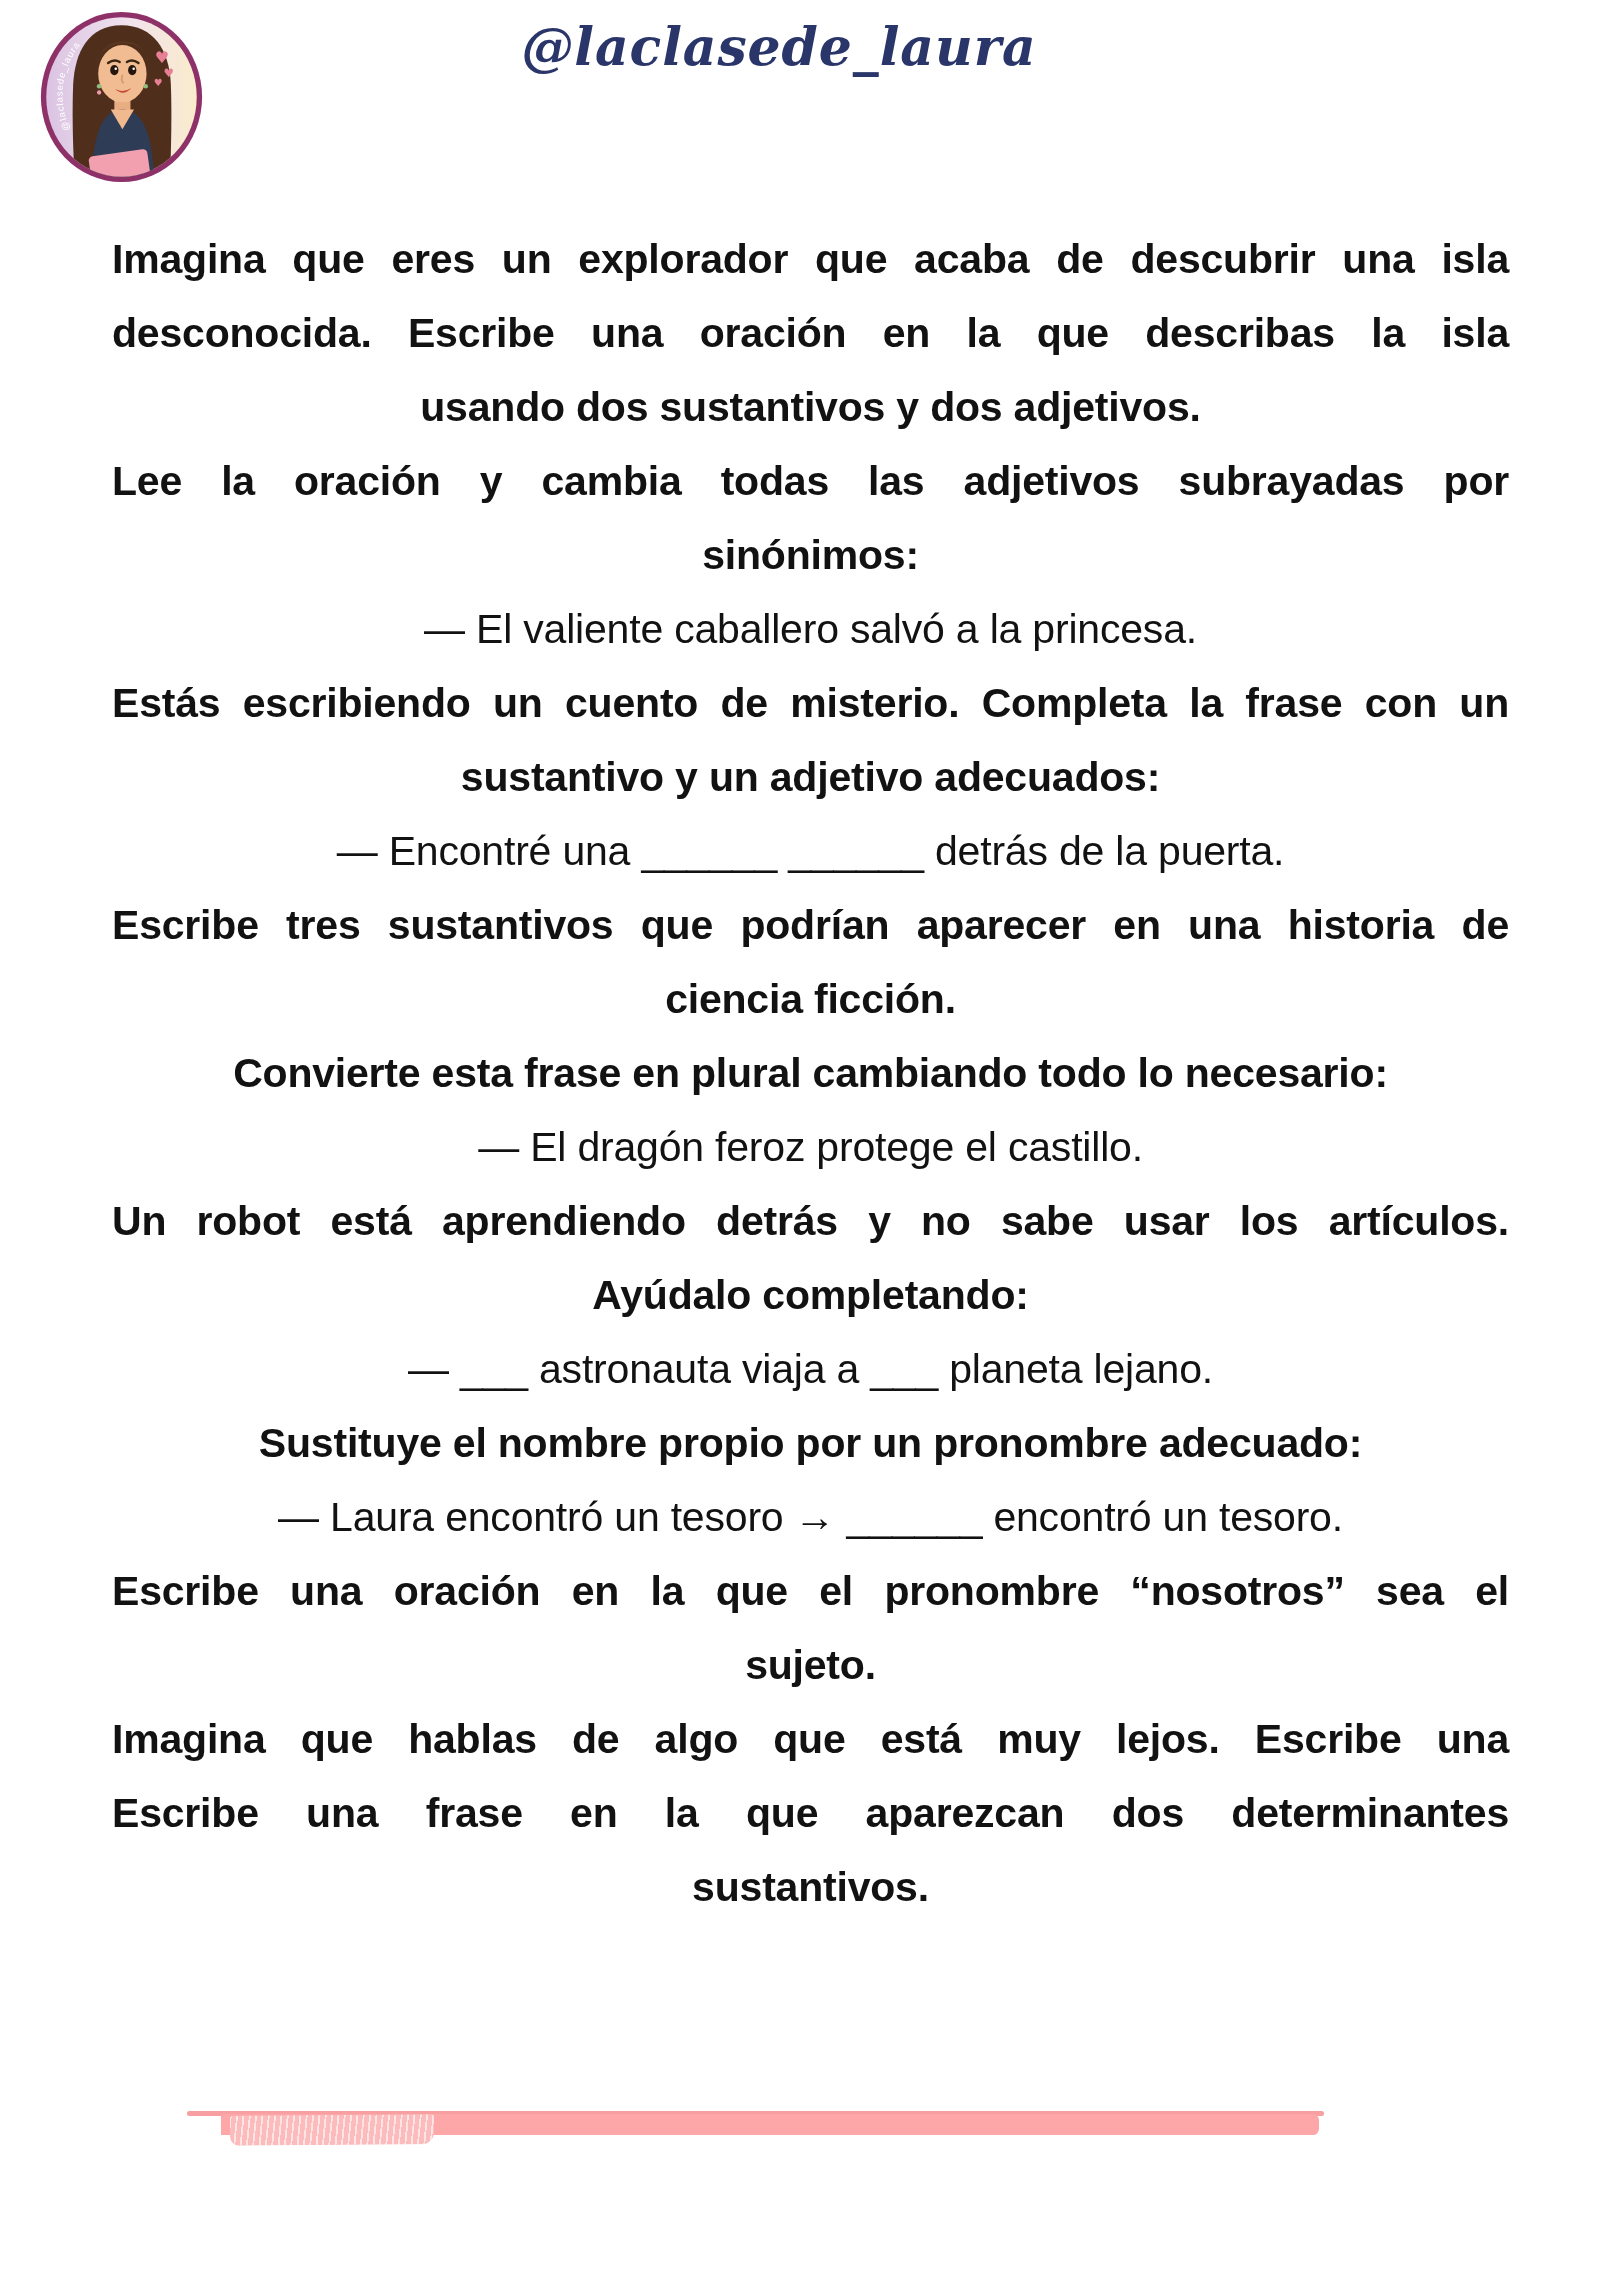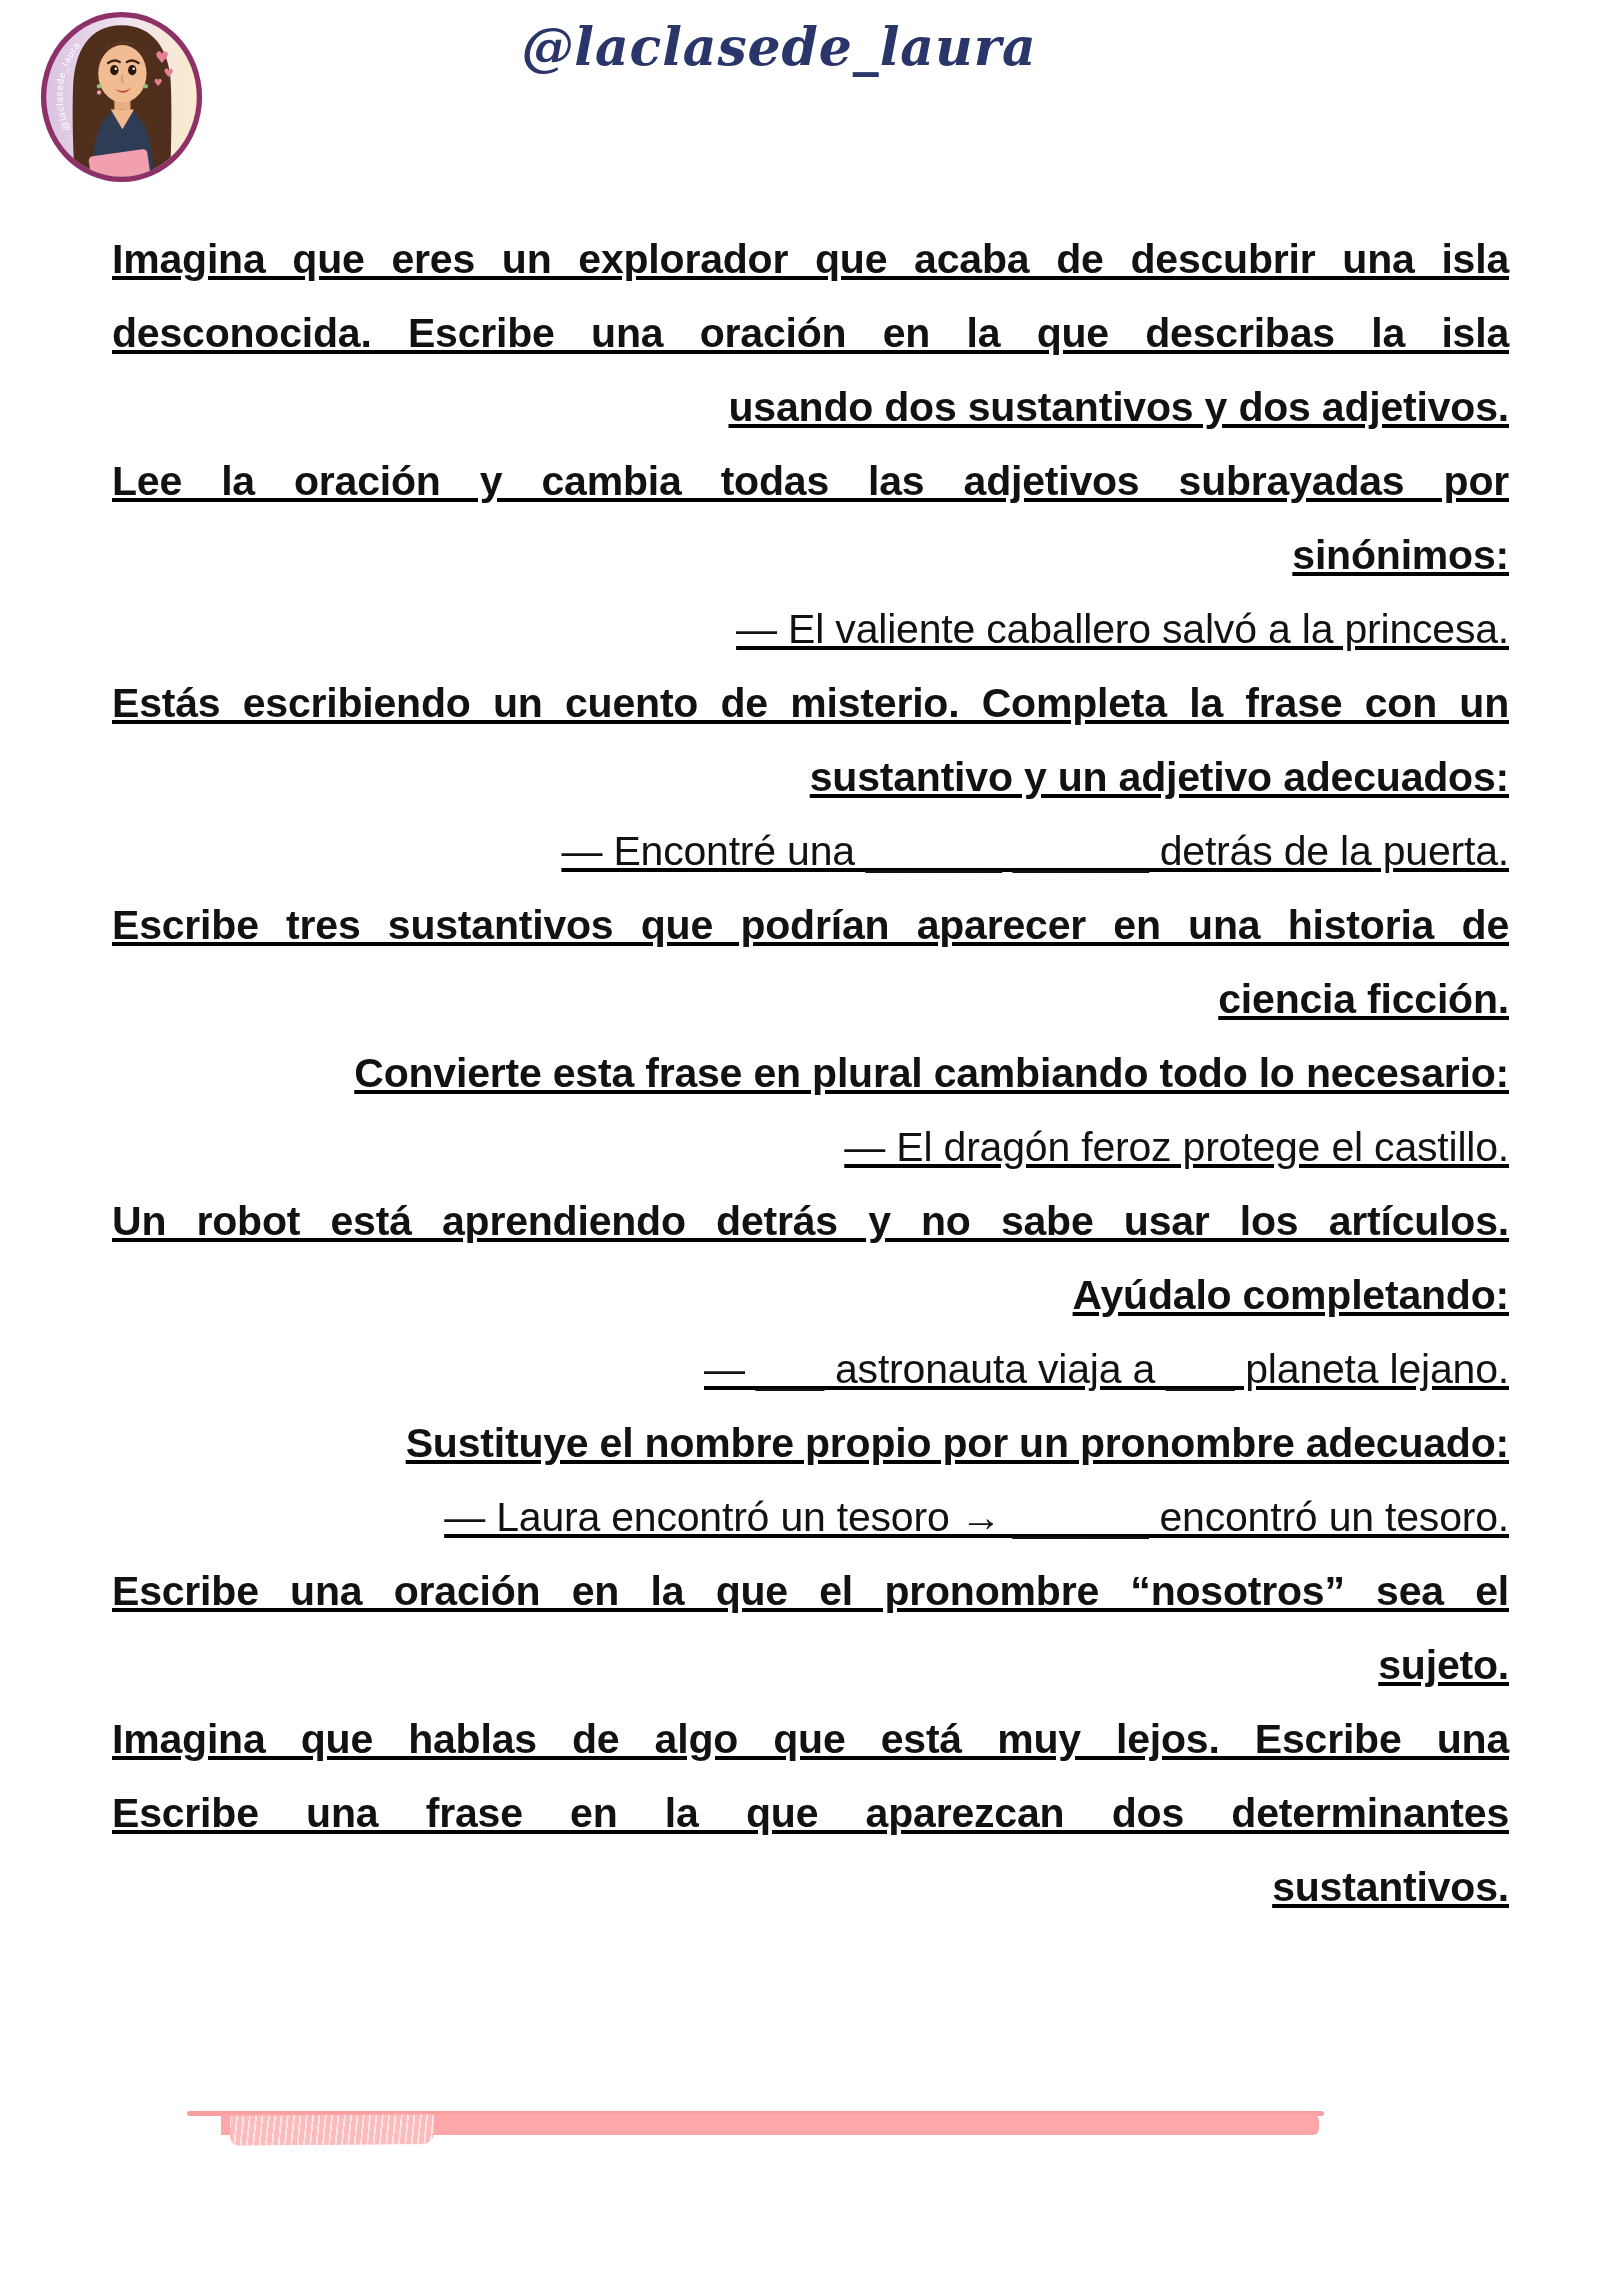--- a/index.html
+++ b/index.html
@@ -11,24 +11,24 @@
 
   
   .avatar-wrap { position:absolute; left:40px; top:10.7px; width:163px; height:172px; }
   .handle {
     position:absolute; top:16px; left:0; width:1558px; text-align:center;
     font-family:"DejaVu Serif", serif; font-style:italic; font-weight:bold;
     font-size:52px; letter-spacing:0.9px; color:#2a3569;
   }
 
   
-  .content { position:absolute; left:112px; top:222px; width:1397px;text-decoration:underline; }
+  .content { position:absolute; left:112px; top:222px; width:1397px; }
   .line {
     height:74px; line-height:74px; font-size:41px; color:#121212;
-    white-space:nowrap; text-align:right; letter-spacing:-0.2px;
+    white-space:nowrap; text-align:center; letter-spacing:-0.2px;
   }
   .line.bold { font-weight:700; }
   .line.stretch { text-align:justify; text-align-last:justify; }
 
   
   .brush { position:absolute; left:221px; top:2111px; width:1098px; height:25px; }
   .brush-top { position:absolute; left:-34px; top:0; width:1137px; height:4.5px;
     background:#f79fa1; border-radius:2.7px; }
   .brush-solid { position:absolute; left:0; top:2.7px; width:1098px; height:21.5px;
     background:#fda7a8; border-radius:0 6.3px 6.3px 0; }

